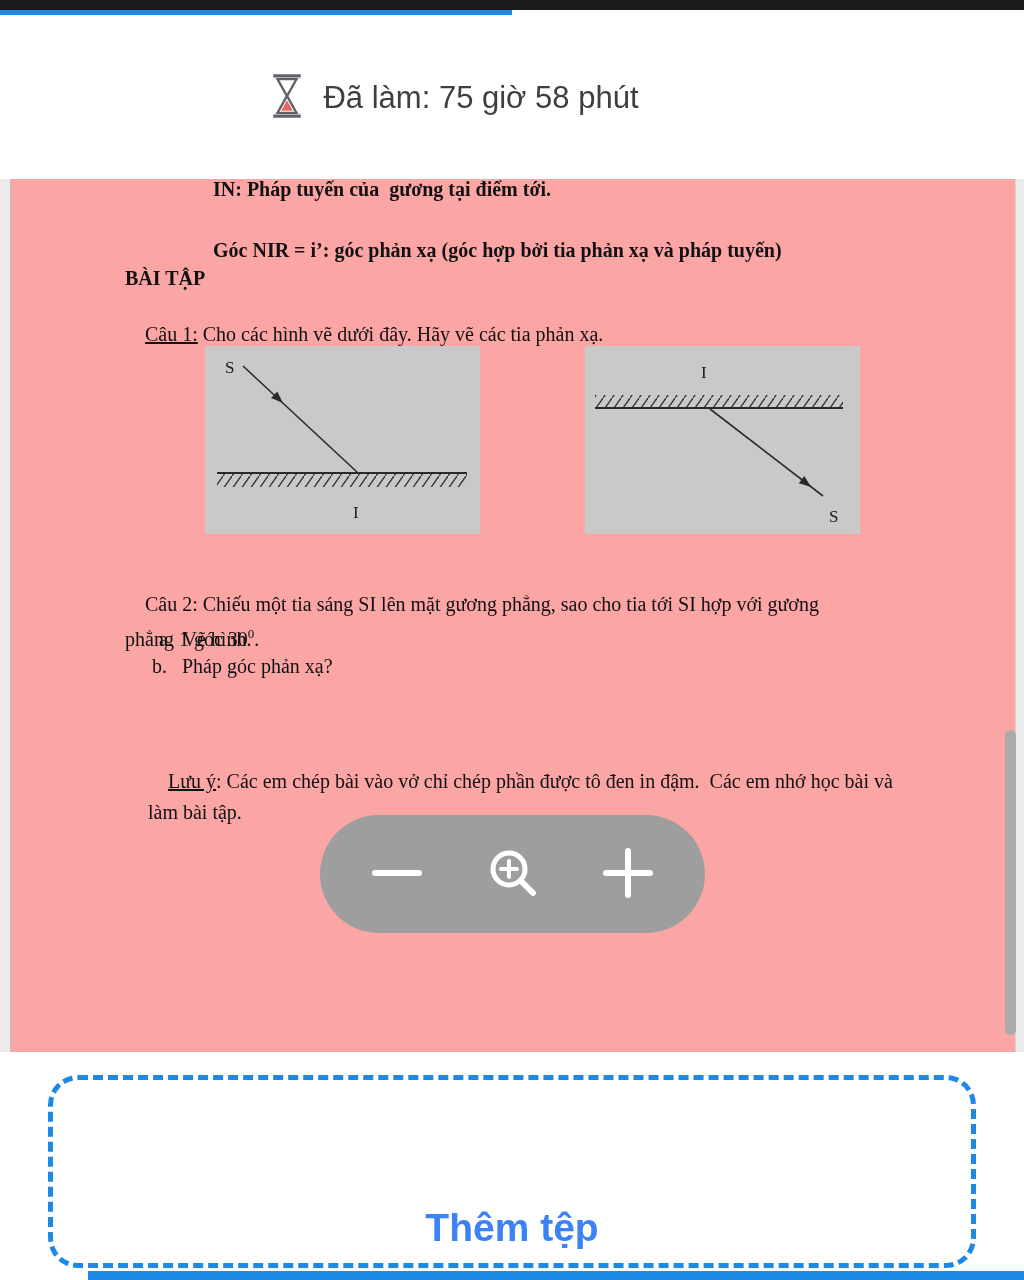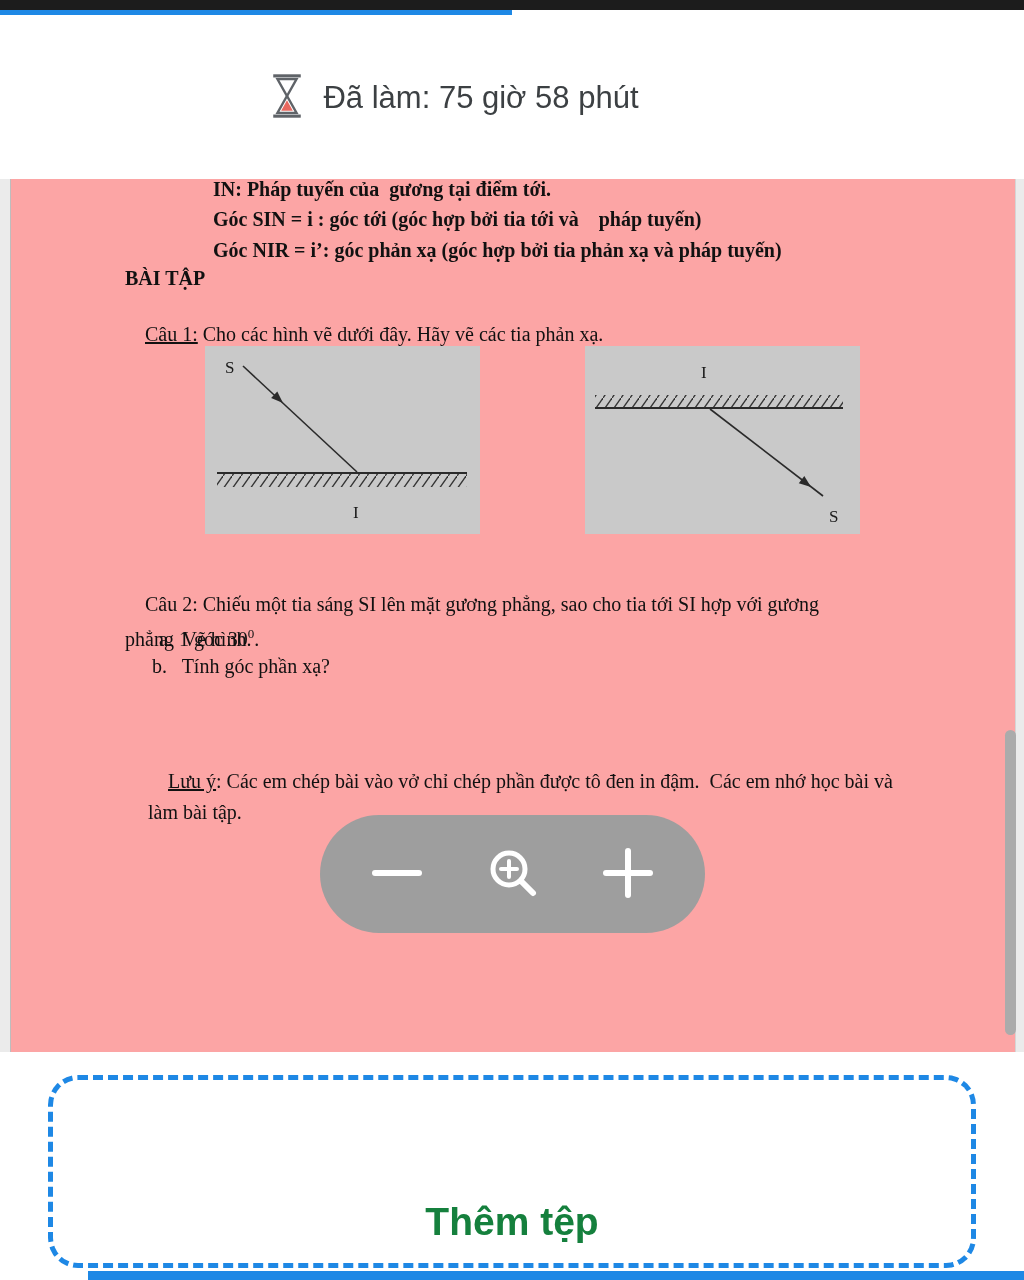--- a/index.html
+++ b/index.html
@@ -95,22 +95,22 @@
 
   
   .upload-zone {
     position: absolute; left: 48px; top: 1075px; width: 928px; height: 193px;
     border: 5px dashed #1e88e5; border-radius: 30px;
     display: flex; align-items: flex-end; justify-content: center;
     cursor: pointer; background: #ffffff;
   }
   .upload-label {
     font-family: "Liberation Sans", sans-serif;
-    font-size: 39px; font-weight: bold; color: #15803d;
-    margin-bottom: 19px;
+    font-size: 39px; font-weight: bold; color: #3b82f6;
+    margin-bottom: 13px;
   }
   .bottom-blue-bar {
     position: absolute; left: 88px; top: 1271px; width: 936px; height: 9px;
     background: #1e88e5;
   }
 </style>
 </head>
 <body>
 
 <div class="status-bar"></div>
@@ -127,21 +127,20 @@
     </svg>
   </span>
   <span class="timer-label">Đã làm: 75 giờ 58 phút</span>
 </div>
 
 <div class="doc-viewer">
   <div class="doc-edge-left"></div>
   <div class="doc-edge-right"></div>
 
   <div class="doc-line line1">IN: Pháp tuyến của  gương tại điểm tới.</div>
-  <div class="doc-line line2">Góc SIN = i : góc tới (góc hợp bởi tia tới và    pháp tuyến)</div>
   <div class="doc-line line3">Góc NIR = i’: góc phản xạ (góc hợp bởi tia phản xạ và pháp tuyến)</div>
   <div class="doc-line section-title">BÀI TẬP</div>
 
   <div class="doc-line q1">
     <span class="b u">Câu 1:</span><span> Cho các hình vẽ dưới đây. Hãy vẽ các tia phản xạ.</span>
   </div>
 
   <div class="figure-box figure-left">
     <svg viewBox="0 0 275 188">
       <defs>
@@ -172,21 +171,21 @@
       <polygon points="0,0 -12,-4.5 -12,4.5" fill="#2a2a2a" transform="translate(226,141) rotate(38)"></polygon>
       <text class="fig-label" x="244" y="176">S</text>
     </svg>
   </div>
 
   <div class="doc-line q2">
     <span class="b">Câu 2:</span><span> Chiếu một tia sáng SI lên mặt gương phẳng, sao cho tia tới SI hợp với gương phẳng 1 góc 30</span><sup>0</sup><span>.</span>
   </div>
 
   <div class="doc-line item-a">a.  Vẽ hình.</div>
-  <div class="doc-line item-b">b.   Tính góc phần xạ?</div>
+  <div class="doc-line item-b">b.   Pháp góc phản xạ?</div>
 
   <div class="doc-line note">
     <span class="b u">Lưu ý</span><span class="b">: Các em chép bài vào vở chỉ chép phần được tô đen in đậm.  Các em nhớ học bài và làm bài tập.</span>
   </div>
 </div>
 
 <div class="zoom-pill">
   <button class="zoom-btn">
     <span>
       <svg width="52" height="52" viewBox="0 0 52 52">

